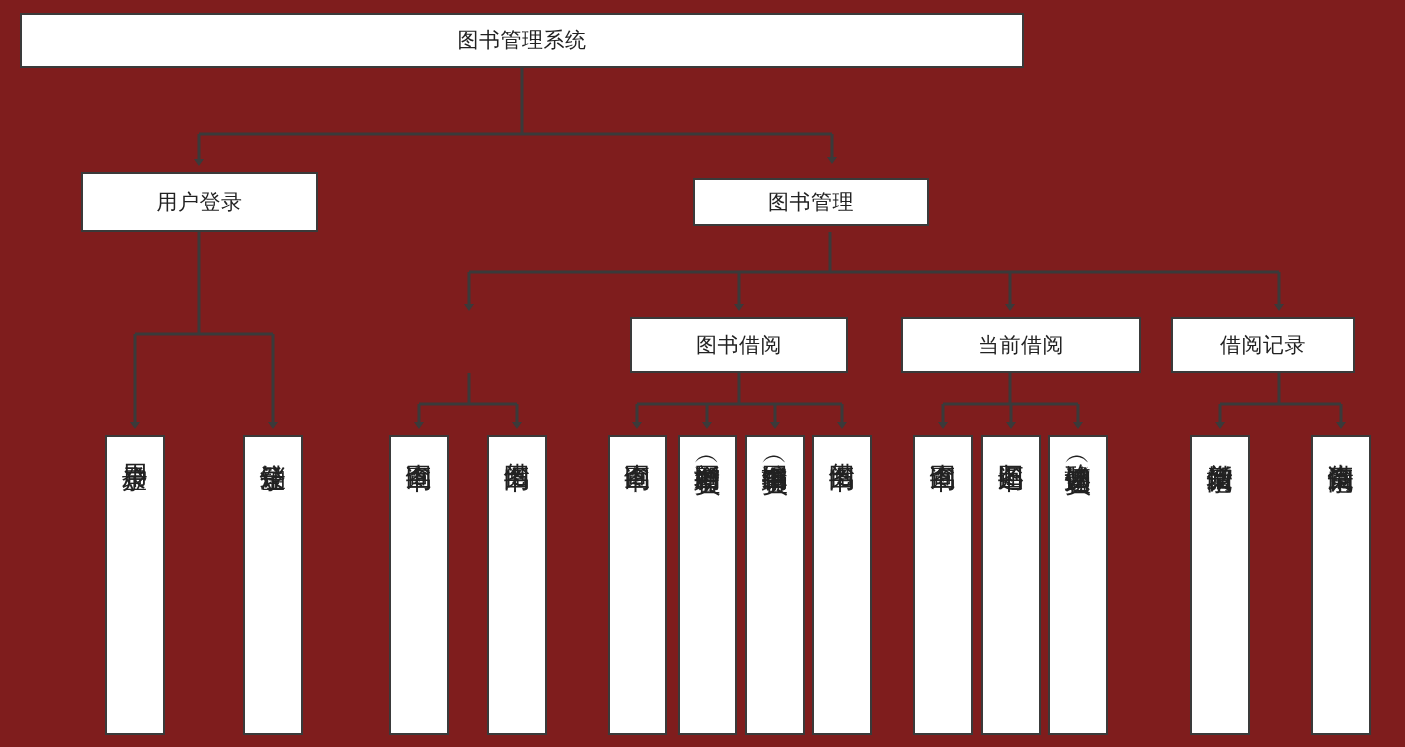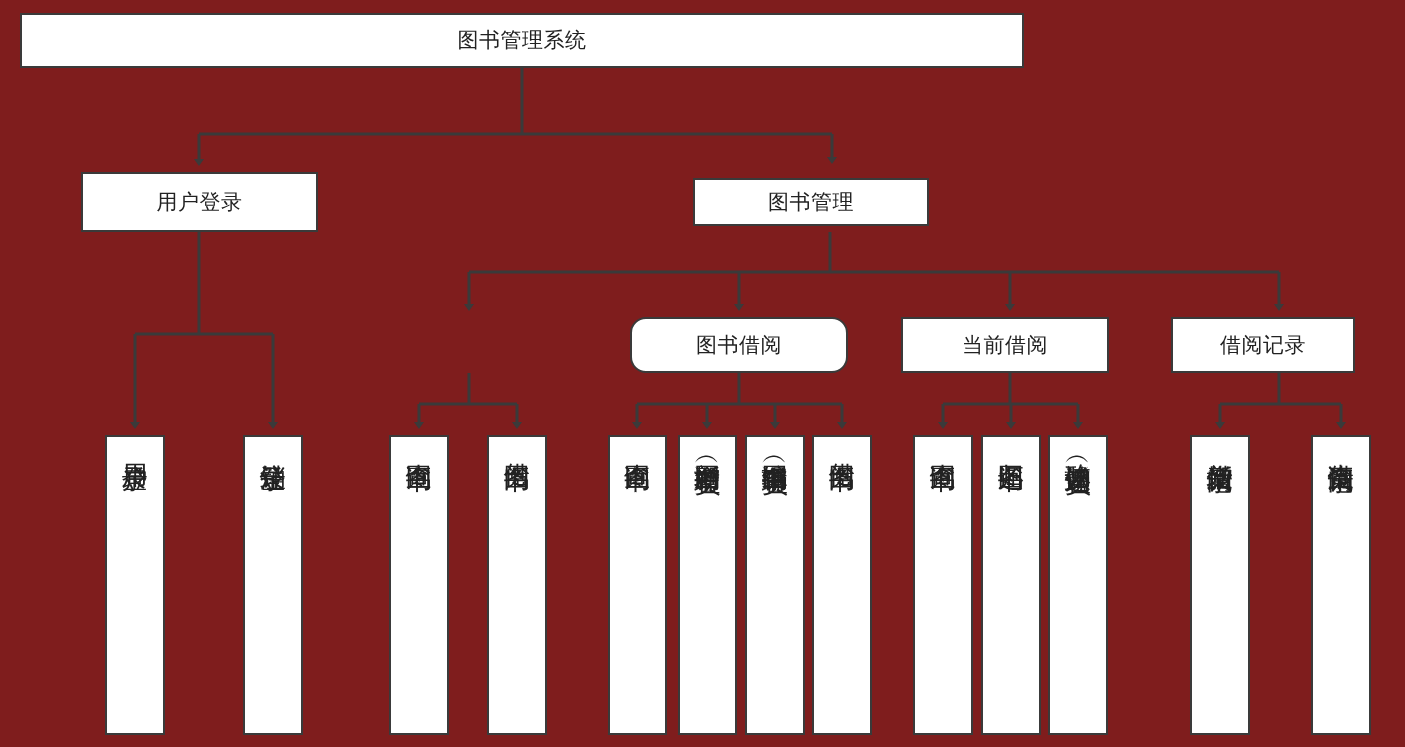--- a/index.html
+++ b/index.html
@@ -128,24 +128,24 @@
     <span class="lbl">图书管理系统</span>
   </div>
 
   <div class="node horiz" style="left: 81px; top: 172px; width: 237px; height: 60px;">
     <span class="lbl">用户登录</span>
   </div>
   <div class="node horiz" style="left: 693px; top: 170px; width: 236px; height: 48px; margin-top: 8px;">
     <span class="lbl">图书管理</span>
   </div>
 
-  <div class="node horiz" style="left: 630px; top: 317px; width: 218px; height: 56px; border-radius: 16px;">
+  <div class="node horiz" style="left: 630px; top: 317px; width: 218px; height: 56px;">
     <span class="lbl">图书借阅</span>
   </div>
-  <div class="node horiz" style="left: 901px; top: 317px; width: 208px; height: 56px;">
+  <div class="node horiz" style="left: 901px; top: 317px; width: 240px; height: 56px;">
     <span class="lbl">当前借阅</span>
   </div>
   <div class="node horiz" style="left: 1171px; top: 317px; width: 184px; height: 56px;">
     <span class="lbl">借阅记录</span>
   </div>
 
   <div class="node vert" style="left: 105px; top: 435px; width: 60px; height: 300px;">
     <span class="lbl">用户登录</span>
   </div>
   <div class="node vert" style="left: 243px; top: 435px; width: 60px; height: 300px;">

